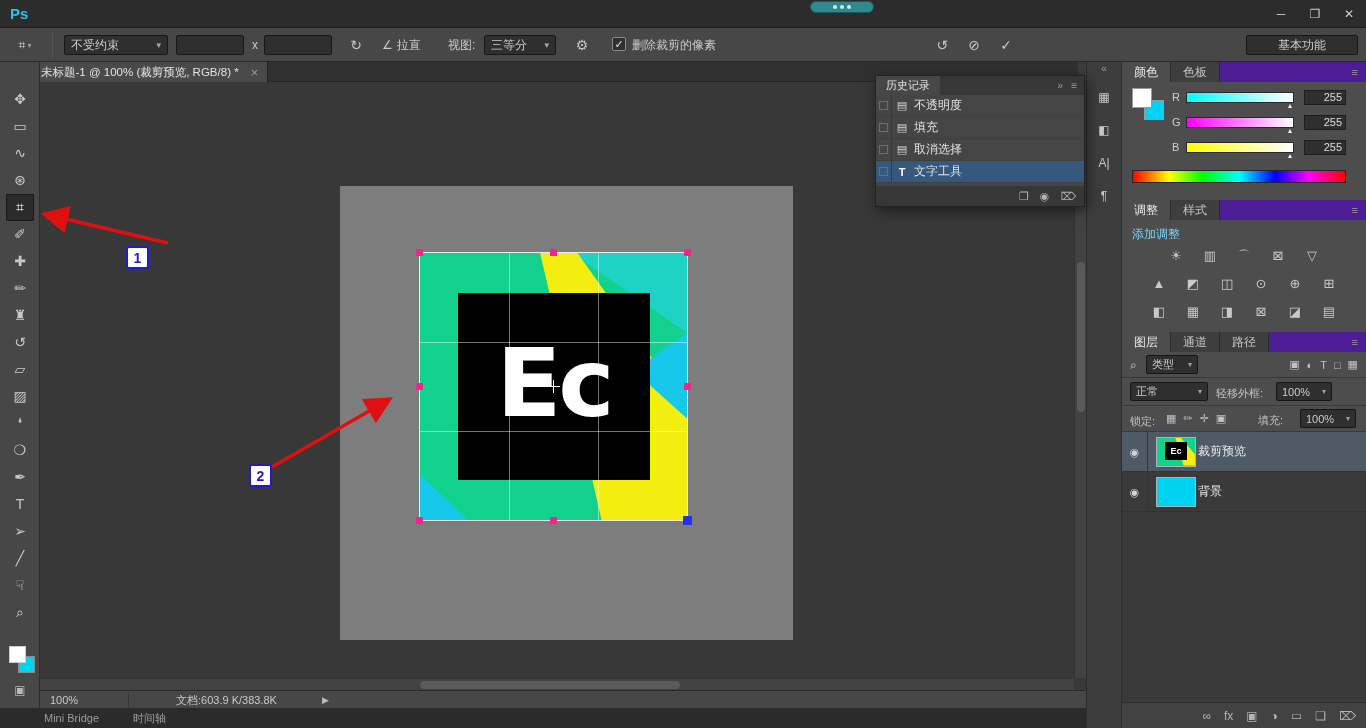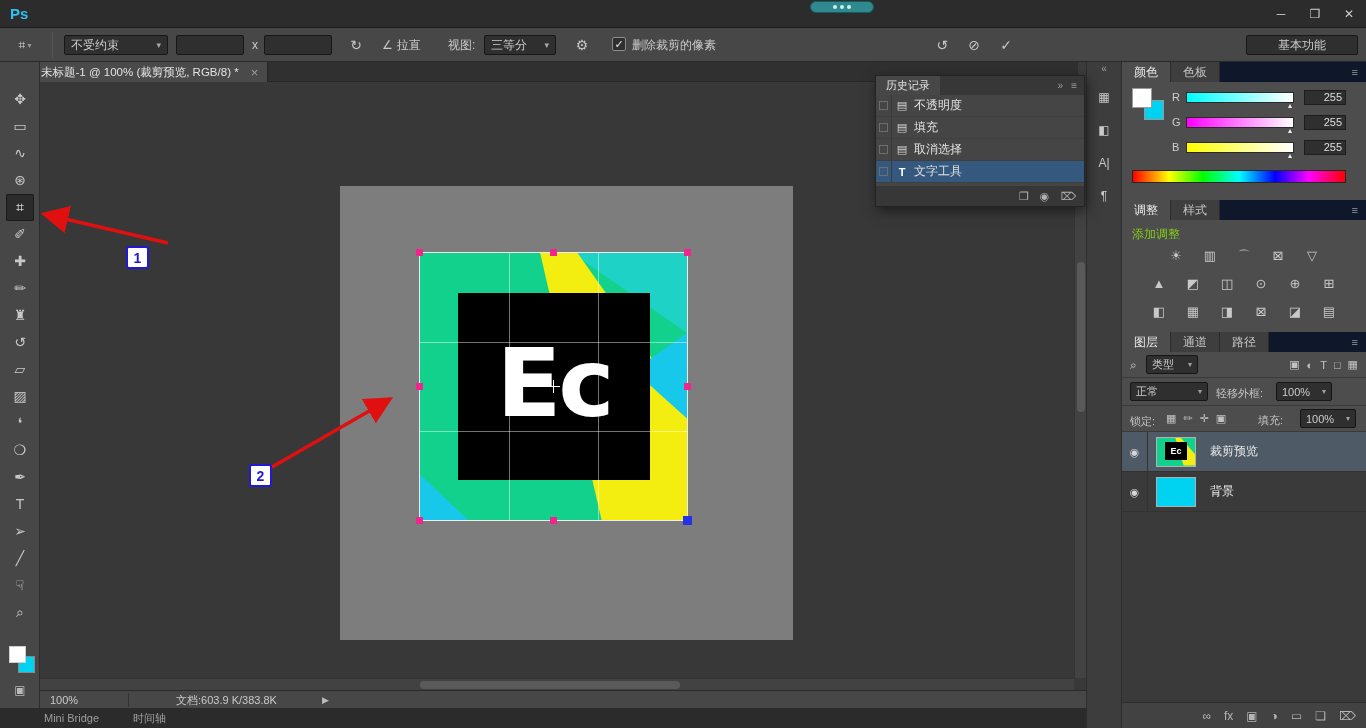--- a/index.html
+++ b/index.html
@@ -81,58 +81,58 @@
 .btab{font-size:11px;color:#9d9d9d;line-height:20px}
 
 
 #dock{left:1086px;top:62px;width:36px;height:666px;background:#3d3d3d;border-left:1px solid #2d2d2d;border-right:1px solid #2d2d2d}
 #dock-collapse{display:block;height:14px;line-height:14px;text-align:center;color:#9d9d9d;font-size:10px}
 .dock-btn{margin:9px auto 0;width:26px;height:24px;line-height:24px;text-align:center;color:#c9c9c9;font-size:12px;border-radius:3px}
 
 
 #rightcol{left:1122px;top:62px;width:244px;height:666px;background:#424242}
 .pgroup{position:absolute;left:0;width:244px;border-bottom:1px solid #292929}
-.ptabs{height:20px;background:#0f172a;display:flex}
+.ptabs{height:20px;background:#4c1d95;display:flex}
 .ptab{height:20px;line-height:20px;padding:0 12px;font-size:12px;color:#c4c4c4;background:#3e3e3e;border-right:1px solid #2b2b2b}
 .ptab.active{background:#4d4d4d;color:#e8e8e8}
 .pmenu{margin-left:auto;line-height:20px;padding-right:8px;color:#9c9c9c;font-size:11px}
 .pbody{position:relative;background:#4d4d4d}
 
 
 #sw-front{position:absolute;left:10px;top:6px;width:20px;height:20px;background:#fff;border:1px solid #9a9a9a;z-index:2}
 #sw-back{position:absolute;left:22px;top:18px;width:20px;height:20px;background:#00d2f2;border:1px solid #9a9a9a;z-index:1}
 .crow{position:absolute;left:0;width:244px;height:16px}
 .crow .cl{position:absolute;left:50px;top:0;line-height:14px;font-size:11px;color:#cfcfcf}
 .cbar{position:absolute;left:64px;top:2px;width:108px;height:11px;border:1px solid #2a2a2a}
 .grad-r{background:linear-gradient(to right,#00ffff,#ffffff)}
 .grad-g{background:linear-gradient(to right,#ff00ff,#ffffff)}
 .grad-b{background:linear-gradient(to right,#ffff00,#ffffff)}
 .sl-h{position:absolute;left:166px;top:11px;font-size:8px;color:#ececec}
 .cval{position:absolute;left:182px;top:0;width:42px;height:15px;background:#2f2f2f;border:1px solid #1d1d1d;color:#ddd;font-size:11px;text-align:right;padding:0 3px;line-height:13px}
 #ramp{position:absolute;left:10px;top:88px;width:214px;height:13px;border:1px solid #262626;
 background:linear-gradient(to right,#ff0000,#ffff00 17%,#00ff00 33%,#00ffff 50%,#0000ff 67%,#ff00ff 83%,#ff0000)}
 
 
-#adj-hint{position:absolute;left:10px;top:6px;font-size:12px;color:#84cc16}
+#adj-hint{position:absolute;left:10px;top:6px;font-size:12px;color:#7dd3fc}
 .adjrow{position:absolute;left:0;width:244px;display:flex;justify-content:center;gap:10px}
 .adj{width:24px;height:20px;line-height:20px;text-align:center;color:#c9c9c9;font-size:13px}
 
 
 .lp-row{position:absolute;left:0;width:244px;background:#4d4d4d;border-bottom:1px solid #3a3a3a}
 .msel{position:absolute;height:19px;background:#2f2f2f;border:1px solid #161616;border-radius:2px;display:flex;align-items:center;padding:0 5px;font-size:11px;color:#ccc}
 .msel .caret{margin-left:auto;padding-left:5px;font-size:8px;color:#a0a0a0}
 .lp-label{position:absolute;font-size:11px;color:#c5c5c5}
 .ico-strip{position:absolute;top:0;height:100%;display:flex;align-items:center;gap:7px}
 .ico-strip span{font-size:11px;color:#c2c2c2}
 #layers-list{position:absolute;left:0;top:100px;width:244px;height:270px;background:#3a3a3a}
 .lrow{position:absolute;left:0;width:244px;height:40px;display:flex;align-items:center;border-bottom:1px solid #323232}
 .lrow.selected{background:#4e5a66}
 .leye{width:26px;text-align:center;font-size:11px;color:#d5d5d5;border-right:1px solid #333;line-height:40px;height:40px}
 .lthumb{margin-left:8px;width:40px;height:30px;border:1px solid #b2b2b2}
-.lname{margin-left:14px;font-size:12px;color:#e8e8e8}
+.lname{margin-left:2px;font-size:12px;color:#e8e8e8}
 .mini-logo{position:relative;background:#12d18c;overflow:hidden}
 .mini-logo i{position:absolute;inset:0;background:#f4ee10;clip-path:polygon(48% 0,62% 0,100% 60%,100% 100%,70% 100%)}
 .mini-logo b{position:absolute;left:20%;top:16%;width:60%;height:66%;background:#000;color:#fff;font-size:9px;font-weight:bold;display:flex;align-items:center;justify-content:center}
 .thumb-cyan{background:#00d2f2}
 #layers-footer{position:absolute;left:0;top:370px;width:244px;height:26px;background:#424242;border-top:1px solid #2e2e2e;display:flex;align-items:center;justify-content:flex-end;gap:13px;padding-right:10px}
 #layers-footer span{font-size:12px;color:#b5b5b5}
 
 
 #history{left:875px;top:75px;width:210px;height:132px;background:#454545;border:1px solid #232323;box-shadow:2px 4px 12px rgba(0,0,0,.5);z-index:30}
 .hhead{height:19px;background:#373737;display:flex;align-items:center}

